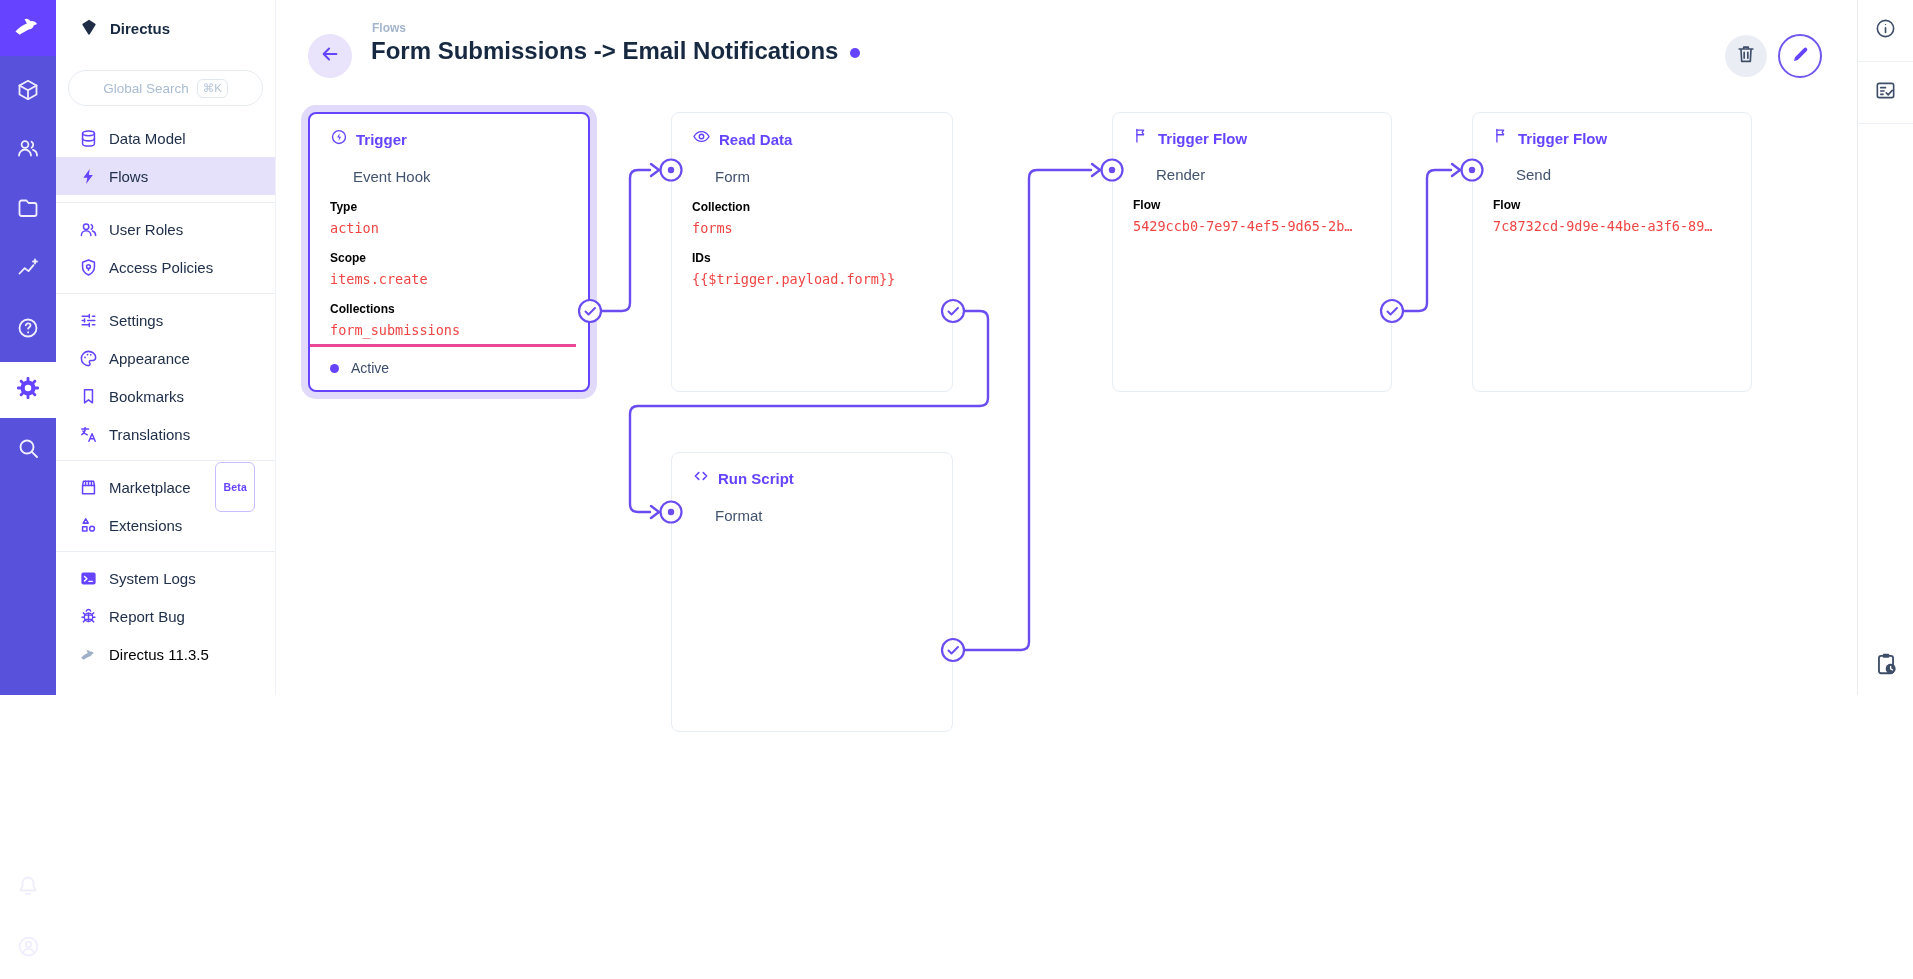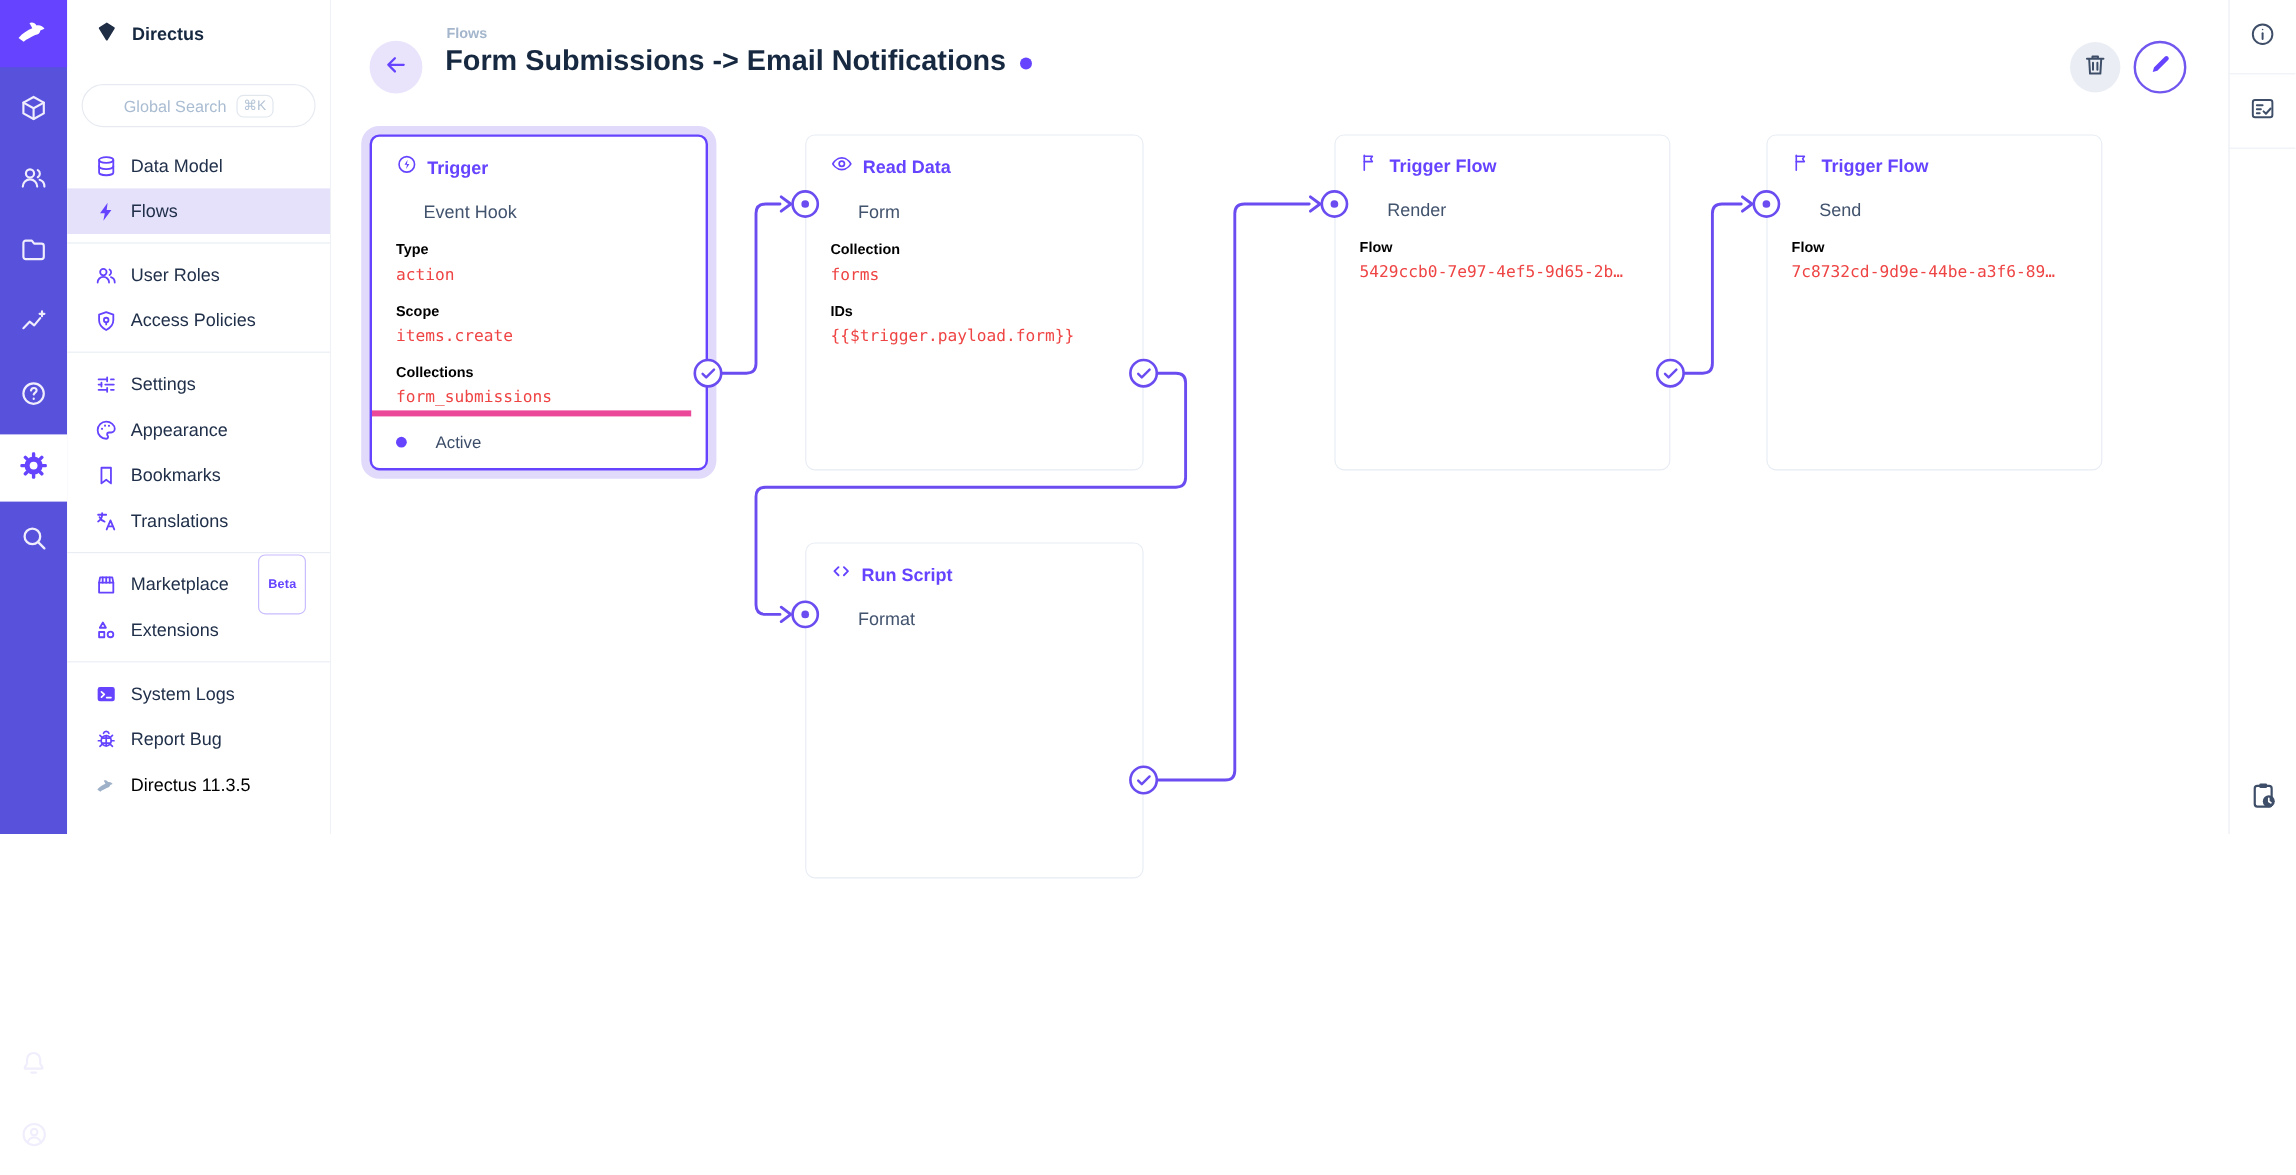--- a/index.html
+++ b/index.html
@@ -41,21 +41,21 @@
   .btn-edit { width:44px; height:44px; border-radius:50%; background:#fff; border:2px solid #7257ef; display:flex; align-items:center; justify-content:center; cursor:pointer; }
 
   
   .panel { position:absolute; width:282px; height:280px; background:#fff; border:1.5px solid #e8edf4; border-radius:8px; padding:14px 20px; cursor:pointer; }
   .panel.trigger { border:2px solid #6644FF; box-shadow:0 0 0 7px #e1dafb; }
   .p-title { display:flex; align-items:center; gap:8px; color:#6644FF; font-size:15px; font-weight:700; margin-bottom:14px; line-height:22px; }
   .p-name { font-size:15px; color:#42536e; line-height:22px;margin-left:23px; }
   .p-field { margin-top:9px; }
   .p-label { font-size:12px; font-weight:700; color:#000000; line-height:20px; }
   .p-value { font-family:"DejaVu Sans Mono", monospace; font-size:13.5px; color:#ef4444; line-height:22px; white-space:nowrap; }
-  .p-footer { position:absolute; left:0; right:12px; bottom:0; border-top:5px solid #ec4899; padding:13px 20px 14px; display:flex; align-items:center; gap:24px; font-size:14px; color:#3c4d69; }
+  .p-footer { position:absolute; left:0; right:12px; bottom:0; border-top:3px solid #ec4899; padding:13px 20px 14px; display:flex; align-items:center; gap:12px; font-size:14px; color:#3c4d69; }
   .status-dot { width:9px; height:9px; border-radius:50%; background:#6644FF; }
   .conn-svg { position:absolute; left:0; top:0; pointer-events:none; }
 
   
   .right-bar { width:56px; flex:none; background:#fff; border-left:1px solid #e9edf3; position:relative; }
   .rb-cell { height:62px; border-bottom:1px solid #edf1f6; display:flex; align-items:center; justify-content:center; cursor:pointer; }
   .rb-bottom { position:absolute; left:0; bottom:14px; width:56px; display:flex; justify-content:center; cursor:pointer; }
 </style>
 </head>
 <body>

